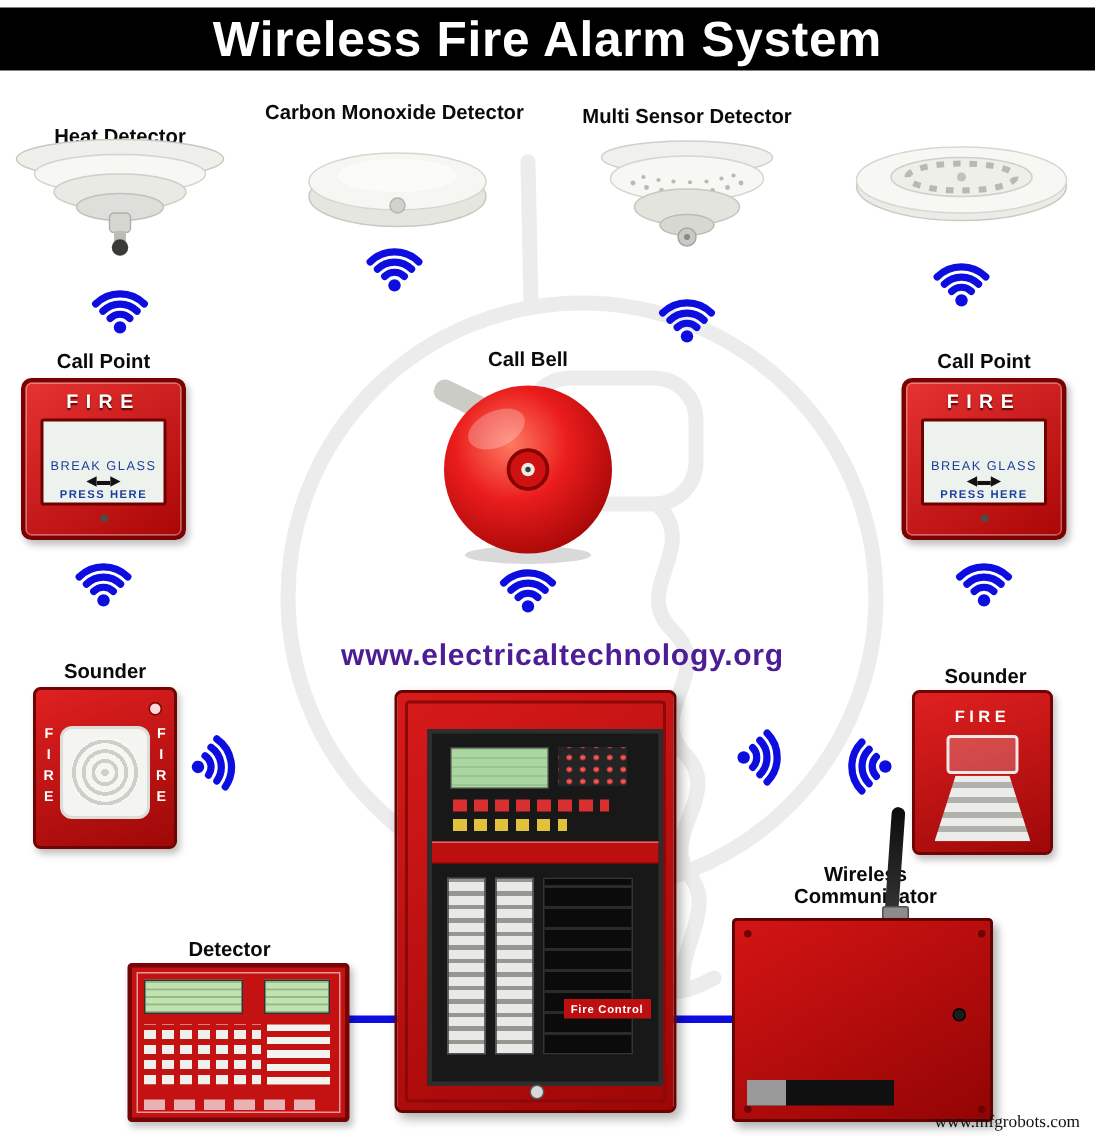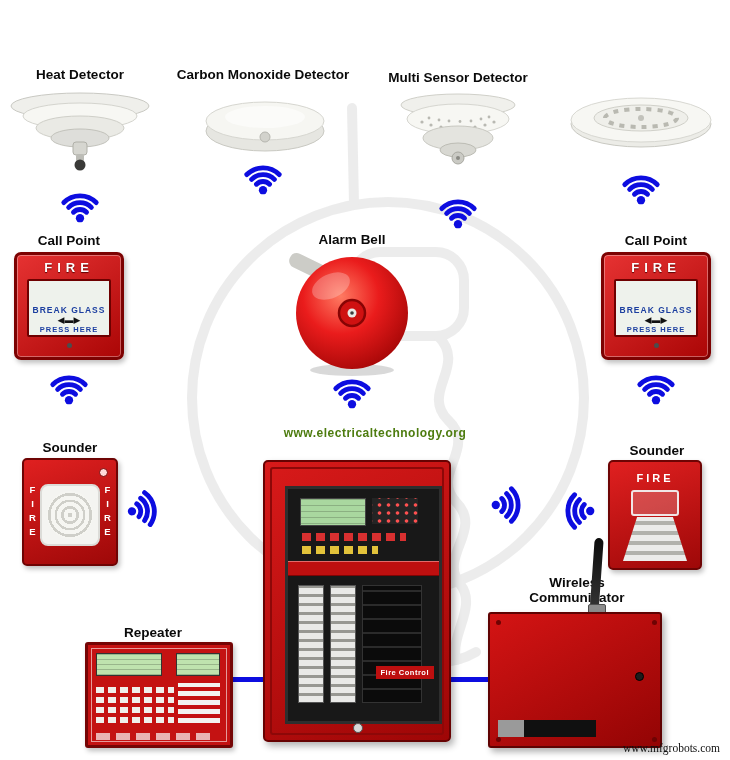--- a/index.html
+++ b/index.html
@@ -19,35 +19,35 @@
 
   
   .dev-label{font-weight:bold;font-size:13.5px;text-align:center;color:#0a0a0a;line-height:1.1;}
 
   
   .wifi{width:46px;height:38px;display:block;}
   .wifi path{stroke:var(--accent-blue,#0d0de0);stroke-width:4.2;fill:none;stroke-linecap:round;}
   .wifi circle{fill:var(--accent-blue,#0d0de0);}
 
   
-  .watermark{left:135px;top:426px;width:480px;text-align:center;color:#4d7c0f;
-             font-weight:bold;font-size:12px;letter-spacing:.5px;}
+  .watermark{left:135px;top:426px;width:480px;text-align:center;color:#4c1d95;
+             font-weight:bold;font-size:20px;letter-spacing:.5px;}
   .credit{left:545px;top:742px;width:175px;text-align:right;padding-right:6px;
           font-family:"Liberation Serif",serif;font-size:11.5px;color:#111;}
 
   
   .call-point{width:110px;height:108px;background:linear-gradient(145deg,#e63232,#ab0606);
               border:3px solid #7c0202;border-radius:7px;box-sizing:border-box;
               box-shadow:inset 0 0 0 1px rgba(255,255,255,.35),2px 3px 5px rgba(0,0,0,.25);}
   .cp-brand{color:#fff;font-weight:bold;font-size:13px;letter-spacing:5px;text-align:center;
             margin-top:5px;text-shadow:0 1px 1px #5c0000;}
   .cp-glass{background:#eef2ec;margin:4px 10px 0 10px;height:54px;border:2px solid #6e0000;
             border-radius:2px;display:flex;flex-direction:column;align-items:center;
             justify-content:center;gap:1px;}
-  .cp-break{color:#1c3fa0;font-weight:bold;font-size:8.5px;letter-spacing:1px;margin-top:22px;}
+  .cp-break{color:#1c3fa0;font-weight:normal;font-size:8.5px;letter-spacing:1px;margin-top:22px;}
   .cp-arrow{color:#111;font-size:9px;line-height:8px;}
   .cp-press{color:#1c3fa0;font-weight:bold;font-size:7.5px;letter-spacing:1px;}
   .cp-screw{width:5px;height:5px;border-radius:50%;background:#4c4c4c;margin:6px auto 0 auto;}
 
   
   .sounder{background:linear-gradient(160deg,#e02020,#9e0808);border:2px solid #6e0404;
            border-radius:5px;box-sizing:border-box;box-shadow:2px 3px 5px rgba(0,0,0,.25);}
   .speaker{position:absolute;left:50%;top:24px;transform:translateX(-50%);width:56px;height:58px;
            background:#f4f4f1;border:2px solid #dcdcd8;border-radius:8px;}
   .speaker-rings{position:absolute;inset:5px;border-radius:50%;
@@ -145,22 +145,25 @@
       <path d="M 352 108 L 354 204"></path>
       <rect x="352" y="252" width="112" height="84" rx="28"></rect>
       <path d="M 438 336 C 468 366 420 392 448 420 C 478 448 430 474 456 502 C 484 530 438 556 460 584 C 478 606 450 634 456 660"></path>
       <path d="M 396 648 q 42 26 80 4"></path>
     </g>
   </svg>
 
   <div class="abs blue-line" style="left:231px;top:677px;width:34px;"></div>
   <div class="abs blue-line" style="left:449px;top:677px;width:41px;"></div>
 
-
-  <div class="abs dev-label" style="left:5px;top:68px;width:150px;">Heat Detector</div>
+  <div class="abs title-bar">
+    <span>Wireless Fire Alarm System</span>
+  </div>
+
+  <div class="abs dev-label" style="left:5px;top:84px;width:150px;">Heat Detector</div>
   <div class="abs dev-label" style="left:168px;top:68px;width:190px;">Carbon Monoxide Detector</div>
   <div class="abs dev-label" style="left:373px;top:71px;width:170px;">Multi Sensor Detector</div>
 
   <svg class="abs" style="left:8px;top:92px;" width="145" height="82" viewBox="0 0 145 82">
     <ellipse cx="72" cy="14" rx="69" ry="13" fill="#efefeb" stroke="#c9c9c3"></ellipse>
     <ellipse cx="72" cy="24" rx="57" ry="13" fill="#f7f7f3" stroke="#d4d4ce"></ellipse>
     <ellipse cx="72" cy="36" rx="44" ry="12" fill="#eaeae5" stroke="#cfcfc8"></ellipse>
     <ellipse cx="72" cy="46" rx="29" ry="9" fill="#dededa" stroke="#c2c2bb"></ellipse>
     <rect x="65" y="50" width="14" height="13" rx="3" fill="#d6d6d0" stroke="#b0b0a8"></rect>
     <rect x="68" y="62" width="8" height="8" rx="2" fill="#bcbcb6"></rect>
@@ -202,21 +205,21 @@
 
   <svg class="abs" style="left:569px;top:94px;" width="145" height="60" viewBox="0 0 145 60">
     <ellipse cx="72" cy="30" rx="70" ry="23" fill="#ecece7" stroke="#c9c9c2"></ellipse>
     <ellipse cx="72" cy="26" rx="70" ry="22" fill="#f7f7f3" stroke="#d8d8d2"></ellipse>
     <ellipse cx="72" cy="24" rx="47" ry="13" fill="#efefea" stroke="#d0d0c9"></ellipse>
     <ellipse cx="72" cy="24" rx="36" ry="9" fill="none" stroke="#b9b9b1" stroke-width="4" stroke-dasharray="5 6"></ellipse>
     <circle cx="72" cy="24" r="3" fill="#c2c2bb"></circle>
   </svg>
 
   <div class="abs dev-label" style="left:9px;top:234px;width:120px;">Call Point</div>
-  <div class="abs dev-label" style="left:292px;top:233px;width:120px;">Alarm Bell</div>
+  <div class="abs dev-label" style="left:292px;top:233px;width:120px;">Call Bell</div>
   <div class="abs dev-label" style="left:596px;top:234px;width:120px;">Call Point</div>
 
   <div class="abs call-point" style="left:14px;top:252px;">
     <div class="cp-brand">FIRE</div>
     <div class="cp-glass">
       <div class="cp-break">BREAK GLASS</div>
       <div class="cp-arrow">◀▬▶</div>
       <div class="cp-press">PRESS HERE</div>
     </div>
     <div class="cp-screw"></div>
@@ -287,21 +290,21 @@
 
   <div class="abs dev-label" style="left:502px;top:576px;width:150px;">Wireless Communicator</div>
   <div class="abs antenna"></div>
   <div class="abs antenna-base"></div>
   <div class="abs comm" style="left:488px;top:612px;">
     <div class="comm-screws"></div>
     <div class="comm-strip"></div>
     <div class="comm-key"></div>
   </div>
 
-  <div class="abs dev-label" style="left:93px;top:626px;width:120px;">Repeater</div>
+  <div class="abs dev-label" style="left:93px;top:626px;width:120px;">Detector</div>
   <div class="abs repeater" style="left:85px;top:642px;">
     <div class="rep-inner"></div>
     <div class="rep-lcd1"></div>
     <div class="rep-lcd2"></div>
     <div class="rep-keys"></div>
     <div class="rep-right"></div>
     <div class="rep-bottom"></div>
   </div>
 
   <div class="abs" style="left:57px;top:186px;">

